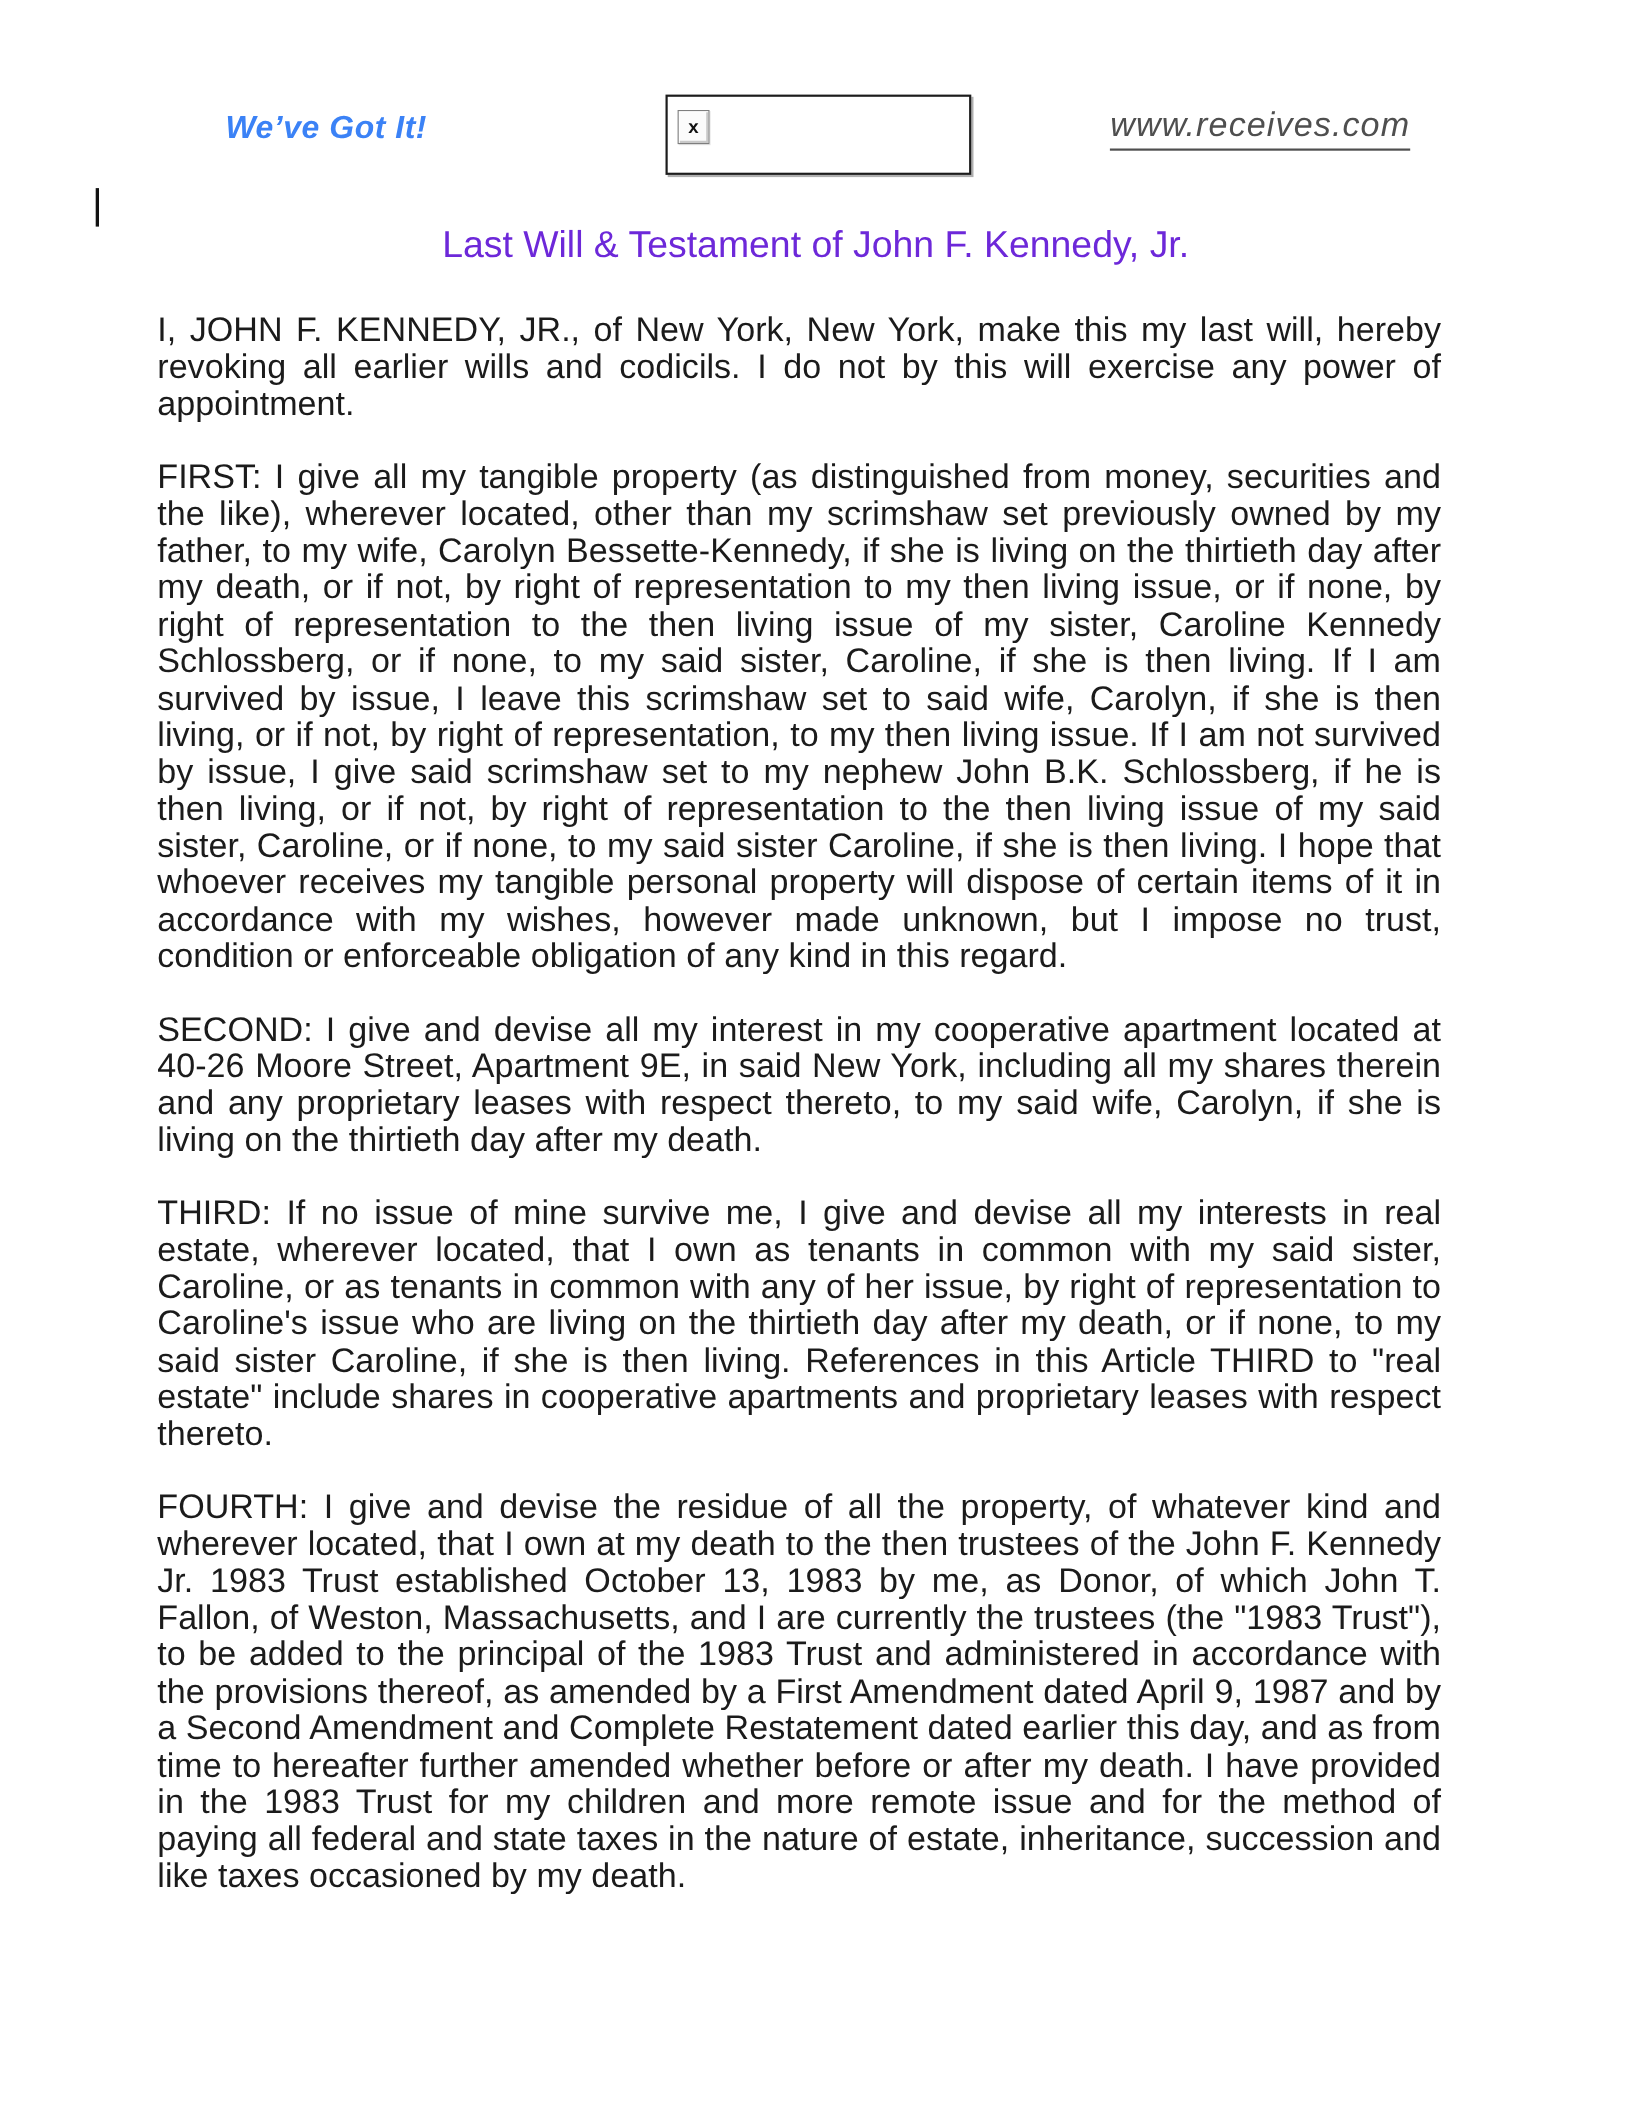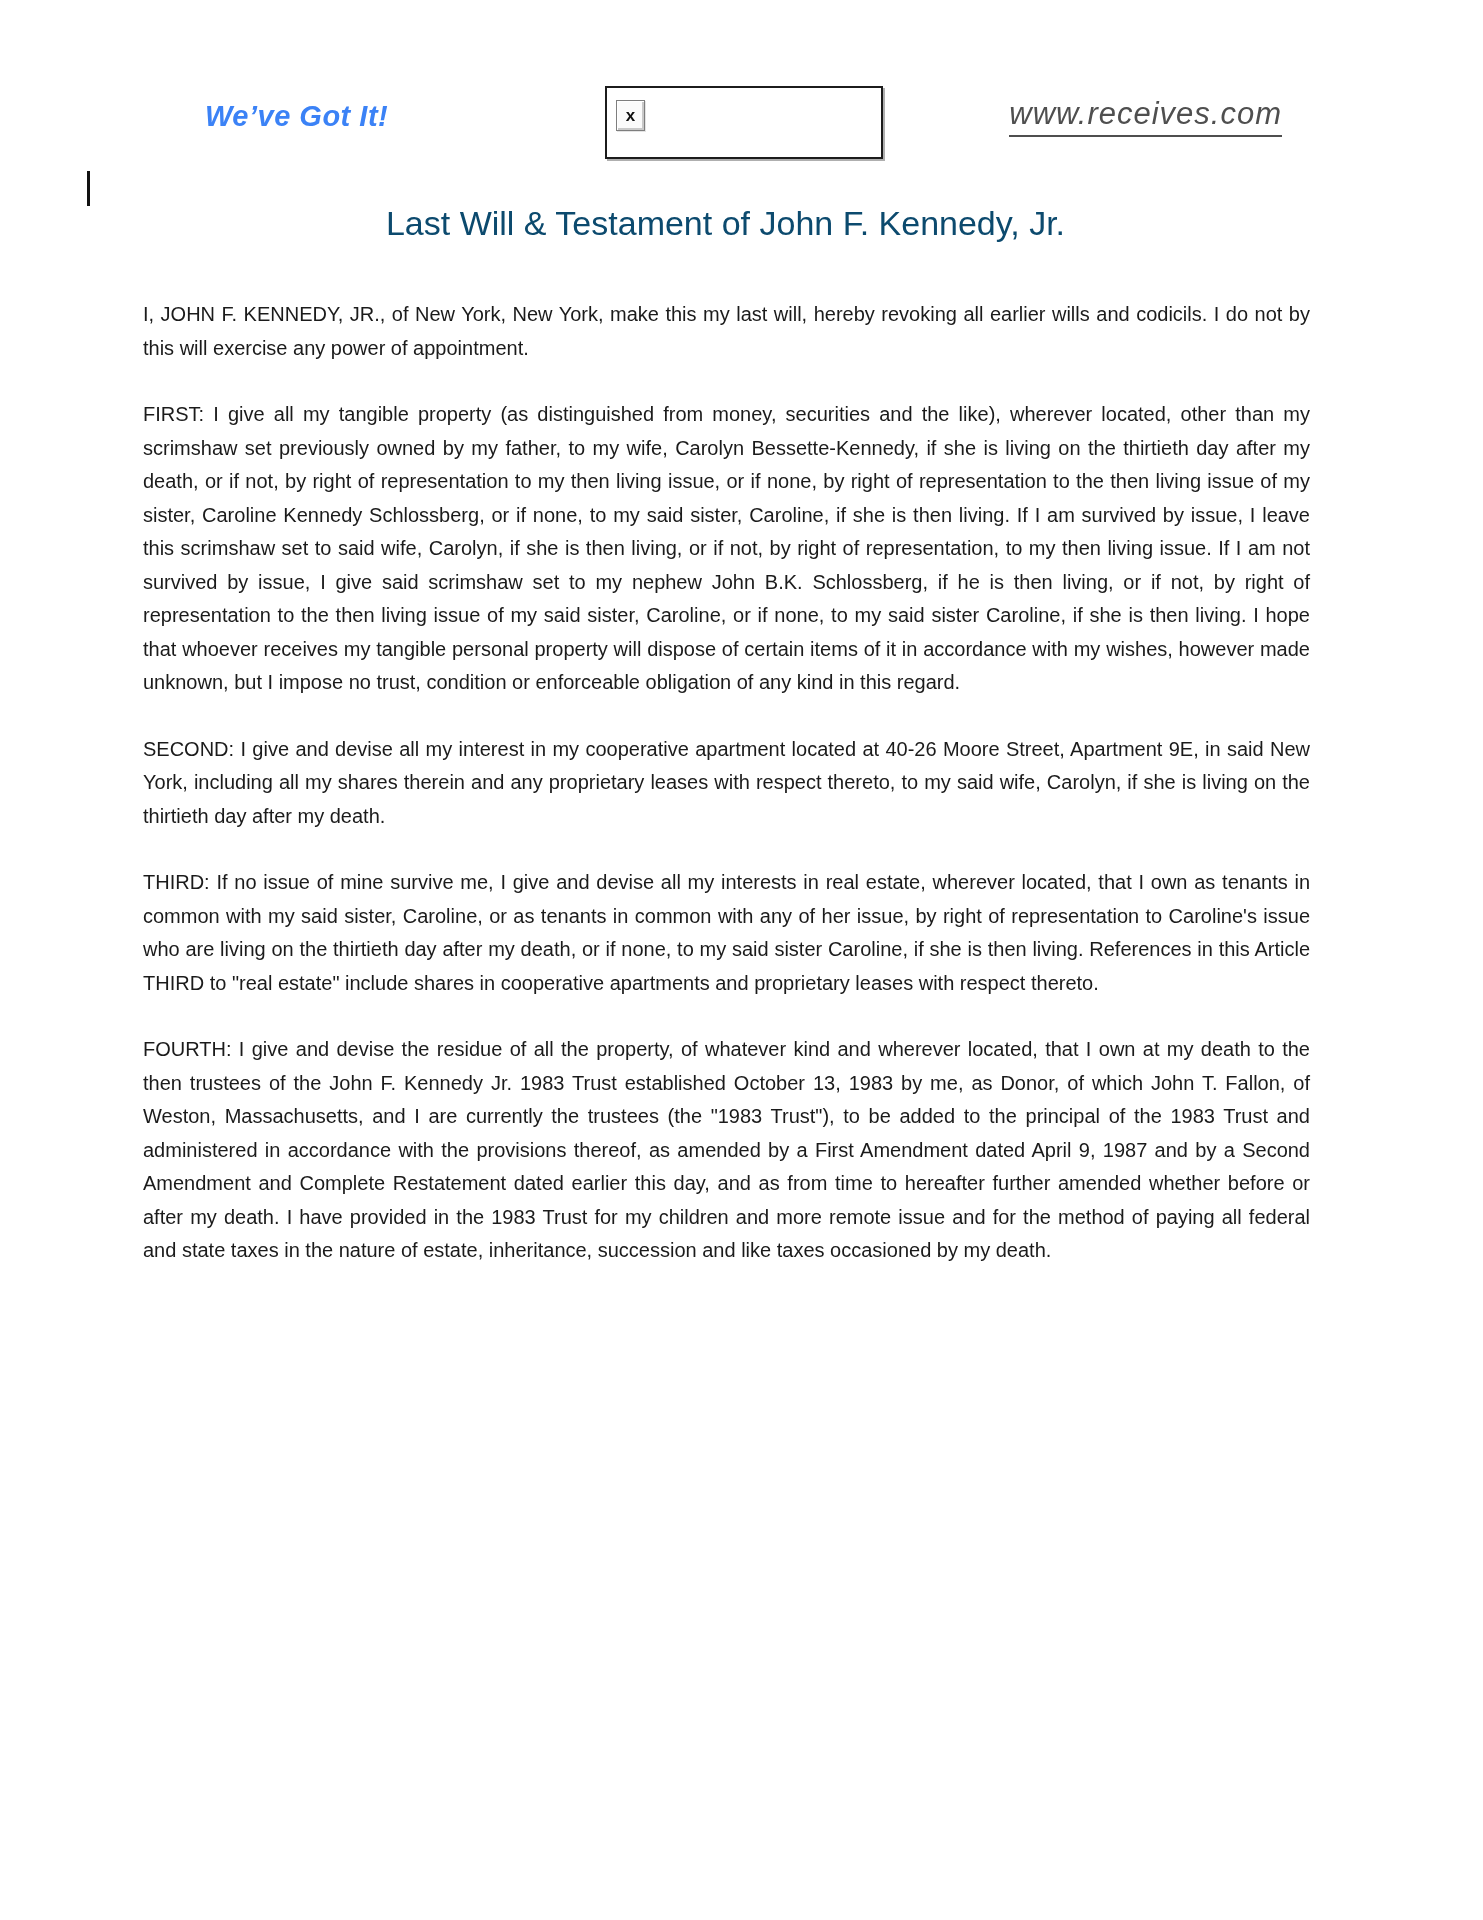--- a/index.html
+++ b/index.html
@@ -72,35 +72,35 @@
     left: 87px;
     top: 171px;
     width: 3px;
     height: 35px;
     background: #121212;
   }
 
   
   .doc-title {
     position: absolute;
-    left: 142px;
+    left: 158px;
     top: 204px;
     width: 1167px;
     text-align: center;
     font-size: 34px;
     font-weight: normal;
-    color: #0c4a6e;
+    color: #6d28d9;
     white-space: nowrap;
   }
   .doc-body {
     position: absolute;
     left: 143px;
-    top: 298px;
+    top: 283px;
     width: 1167px;
-    font-size: 20px;
+    font-size: 31px;
     line-height: 33.5px;
     text-align: justify;
     color: #1b1b1b;
   }
   .doc-body p.para { margin: 0 0 33px 0; }
   .doc-body p.para:last-child { margin-bottom: 8px; }
 </style>
 </head>
 <body>
 

